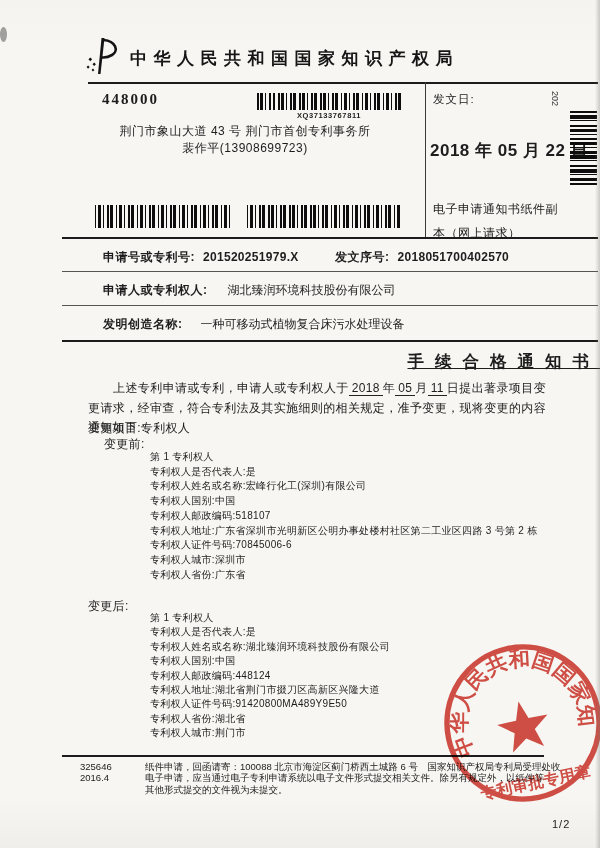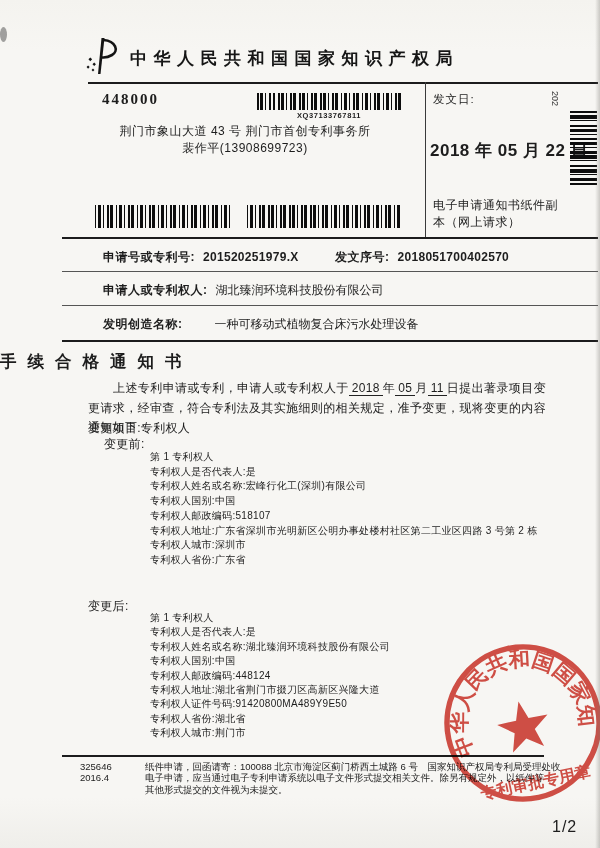--- a/index.html
+++ b/index.html
@@ -12,38 +12,38 @@
   .vline{background:#3a3a3a;}
   
   .postcode{font-size:15px;font-weight:700;letter-spacing:2px;font-family:"Liberation Serif","DejaVu Serif",serif;}
   .barcode-h{background-image:repeating-linear-gradient(90deg,#0d0d0d 0 1.5px,transparent 1.5px 3px,#0d0d0d 3px 6.5px,transparent 6.5px 8px,#0d0d0d 8px 9px,transparent 9px 12.5px,#0d0d0d 12.5px 14px,transparent 14px 15.5px,#0d0d0d 15.5px 18px,transparent 18px 21px);}
   .barcode-v{background-image:repeating-linear-gradient(180deg,#0d0d0d 0 2px,transparent 2px 4px,#0d0d0d 4px 7.5px,transparent 7.5px 9px,#0d0d0d 9px 10px,transparent 10px 13.5px);}
   .bc-label{font-size:7.5px;letter-spacing:.6px;text-align:center;font-weight:700;}
   .addr{font-size:12px;text-align:center;white-space:nowrap;letter-spacing:.5px;}
   
   .fw-label{font-size:11.5px;letter-spacing:1px;}
   .fw-date{font-size:17px;font-weight:700;letter-spacing:.5px;white-space:nowrap;}
-  .fw-note{font-size:12px;line-height:17px;letter-spacing:.5px;}
+  .fw-note{font-size:12px;line-height:24px;letter-spacing:.5px;}
   .side-code{font-size:9px;transform:rotate(90deg);transform-origin:left top;white-space:nowrap;color:#333;}
   
   .row{font-size:12px;white-space:nowrap;}
   .row .lbl{font-weight:700;letter-spacing:.5px;}
-  .row .val{margin-left:8px;}
+  .row .val{margin-left:20px;}
   .row .val-b{margin-left:8px;font-weight:700;letter-spacing:.3px;}
   
-  .notice-title{font-size:16.5px;font-weight:700;letter-spacing:11px;text-align:left;white-space:nowrap;}
+  .notice-title{font-size:16.5px;font-weight:700;letter-spacing:11px;text-align:right;white-space:nowrap;text-decoration:underline;}
   .para{font-size:12px;line-height:19.5px;text-indent:25px;letter-spacing:.3px;text-align:justify;}
   .u{border-bottom:1px solid #222;padding:0 3px;}
   .chg{font-size:12px;letter-spacing:.3px;white-space:nowrap;}
   .chg-block div{font-size:10px;line-height:14.7px;white-space:nowrap;letter-spacing:.3px;}
   .chg-block-b div{line-height:14.4px;}
   
   .foot{font-size:9.5px;line-height:11.4px;color:#222;}
   .foot .nowrap{white-space:nowrap;}
-  .page-no{font-size:16px;letter-spacing:1px;}
+  .page-no{font-size:11px;letter-spacing:1px;}
   
   .seal{color:#d0392e;mix-blend-mode:multiply;opacity:.88;transform:rotate(-12deg);}
   
   .smudge{background:#4a4a4a;border-radius:50%;opacity:.5;}
   .edge-r{background:linear-gradient(90deg,rgba(120,118,112,0) 0,rgba(120,118,112,.35) 100%);}
 </style>
 </head>
 <body>
 
 <div class="paper">
@@ -85,21 +85,21 @@
     <span class="lbl">发文序号:</span><span class="val-b">2018051700402570</span>
   </div>
   <div class="abs rule" style="left:62px;top:271px;width:536px;height:1px;background:#555;"></div>
 
   <div class="abs row" style="left:103px;top:282px;">
     <span class="lbl">申请人或专利权人:</span><span class="val">湖北臻润环境科技股份有限公司</span>
   </div>
   <div class="abs rule" style="left:62px;top:305px;width:536px;height:1px;background:#555;"></div>
 
   <div class="abs row" style="left:103px;top:316px;">
-    <span class="lbl">发明创造名称:</span><span class="val" style="margin-left:32px;">一种可移动式植物复合床污水处理设备</span>
+    <span class="lbl">发明创造名称:</span><span class="val" style="margin-left:18px;">一种可移动式植物复合床污水处理设备</span>
   </div>
   <div class="abs rule" style="left:62px;top:340px;width:536px;height:1.5px;"></div>
 
   <div class="abs notice-title" style="left:0;top:351px;width:600px;">手续合格通知书</div>
 
   <div class="abs para" style="left:88px;top:379px;width:458px;">
     <span>上述专利申请或专利，申请人或专利权人于</span><span class="u">2018</span><span>年</span><span class="u">05</span><span>月</span><span class="u">11</span><span>日</span><span>提出著录项目变更请求，经审查，符合专利法及其实施细则的相关规定，准予变更，现将变更的内容通知如下：</span>
   </div>
 
   <div class="abs chg" style="left:88px;top:420px;">
@@ -107,20 +107,21 @@
   </div>
 
   <div class="abs chg" style="left:104px;top:436px;">变更前:</div>
   <div class="abs chg-block" style="left:150px;top:450px;">
     <div>第 1 专利权人</div>
     <div>专利权人是否代表人:是</div>
     <div>专利权人姓名或名称:宏峰行化工(深圳)有限公司</div>
     <div>专利权人国别:中国</div>
     <div>专利权人邮政编码:518107</div>
     <div>专利权人地址:广东省深圳市光明新区公明办事处楼村社区第二工业区四路 3 号第 2 栋</div>
+    <div>专利权人证件号码:70845006-6</div>
     <div>专利权人城市:深圳市</div>
     <div>专利权人省份:广东省</div>
   </div>
 
   <div class="abs chg" style="left:88px;top:598px;">变更后:</div>
   <div class="abs chg-block chg-block-b" style="left:150px;top:611px;">
     <div>第 1 专利权人</div>
     <div>专利权人是否代表人:是</div>
     <div>专利权人姓名或名称:湖北臻润环境科技股份有限公司</div>
     <div>专利权人国别:中国</div>

